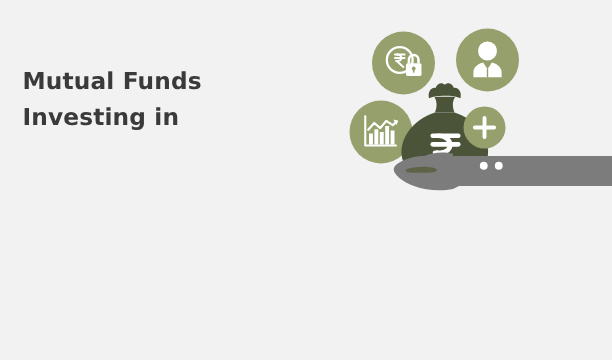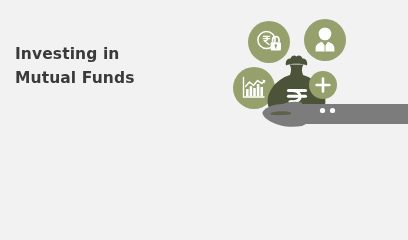--- a/index.html
+++ b/index.html
@@ -46,22 +46,22 @@
   #illustration svg {
     display: block;
   }
 </style>
 </head>
 <body>
 
 <div id="banner">
 
   <div id="headline">
+    <span class="ln">Mutual Funds</span>
     <span class="ln">Investing in</span>
-    <span class="ln">Mutual Funds</span>
   </div>
 
   <div id="illustration">
     <svg width="408" height="180" viewBox="0 0 408 180" xmlns="http://www.w3.org/2000/svg">
       <defs>
         <clipPath id="cutBagFromHand">
           <path d="M0 0 H408 V180 H0 Z"></path>
         </clipPath>
       </defs>
 

